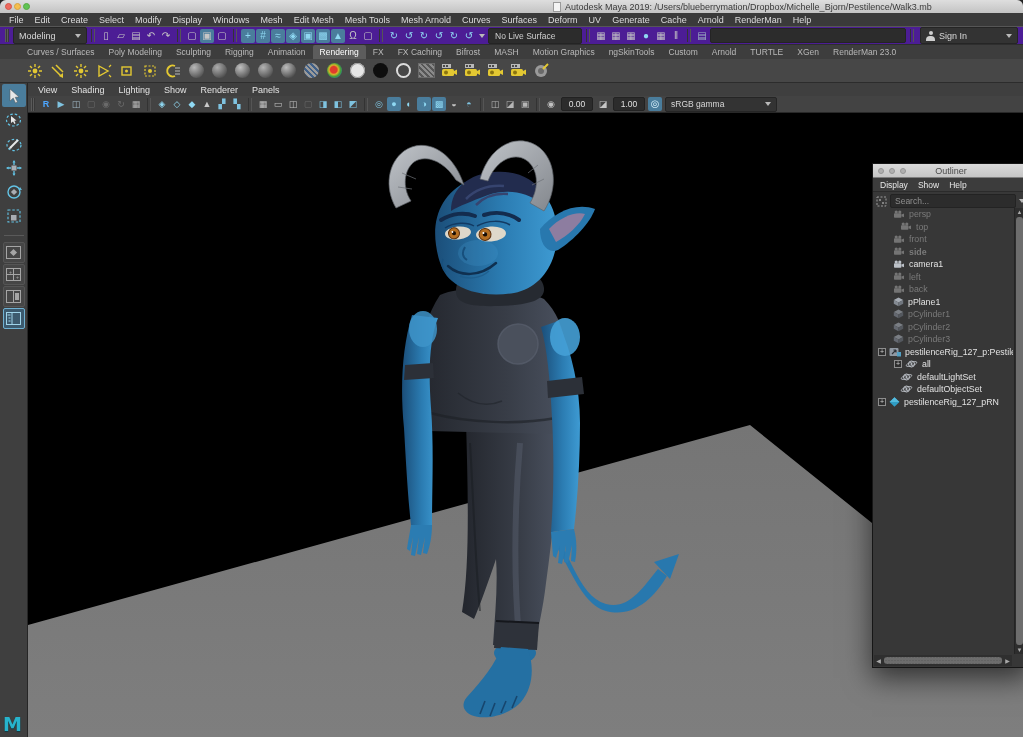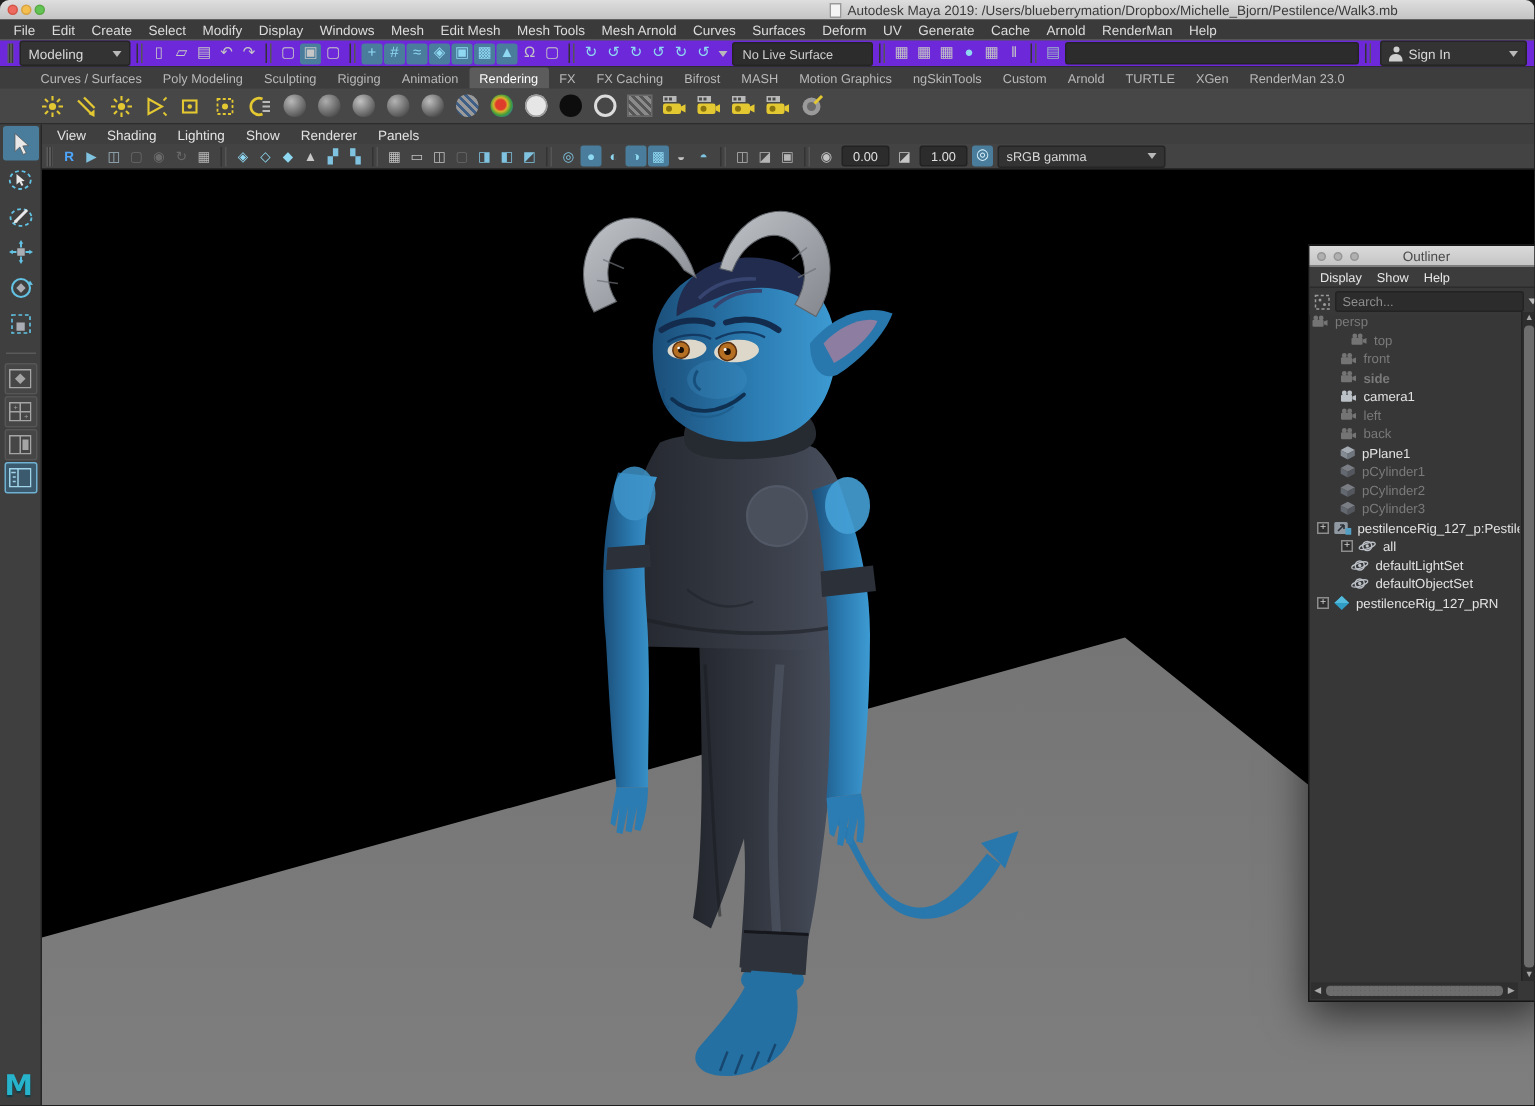--- a/index.html
+++ b/index.html
@@ -14,21 +14,21 @@
   .tl.yellow{left:14px;background:#f5bf4f;border:1px solid #d6a243;box-sizing:border-box;}
   .tl.green{left:23px;background:#61c454;border:1px solid #58a943;box-sizing:border-box;}
   .title-wrap{position:absolute;left:553px;top:0;height:13px;display:flex;align-items:center;gap:4px;}
   .doc-ico{width:8px;height:10px;background:#f4f4f4;border:1px solid #9a9a9a;box-sizing:border-box;}
   .win-title{font-size:9px;color:#3a3a3a;white-space:nowrap;}
   
   .menubar{position:absolute;left:0;top:13px;right:0;height:13px;background:#3a3a3a;
     display:flex;align-items:center;gap:11px;padding-left:9px;}
   .menu-item{font-size:9px;color:#dcdcdc;white-space:nowrap;cursor:default;}
   
-  .statusline{position:absolute;left:0;top:26px;right:0;height:19px;background:#6d28d9;
+  .statusline{position:absolute;left:0;top:26px;right:0;height:19px;background:#4c1d95;
     border-top:1px solid #565656;border-bottom:1px solid #2e2e2e;box-sizing:border-box;
     display:flex;align-items:center;padding:0 5px;gap:1px;}
   .grip{width:4px;height:13px;margin-right:3px;
     background:repeating-linear-gradient(90deg,#5a5a5a 0 1px,#383838 1px 2px);}
   .vsep{width:2px;height:13px;margin:0 3px;border-left:1px solid #333;border-right:1px solid #555;}
   .ticon{min-width:14px;height:14px;line-height:14px;text-align:center;font-size:10px;
     border-radius:2px;color:#c6c6c6;cursor:default;}
   .ticon.active{background:#4a7d9c;color:#d9f2fd;}
   .dropdown{display:flex;align-items:center;gap:5px;background:#333333;border:1px solid #252525;
     border-radius:2px;height:15px;padding:0 5px;font-size:9px;color:#d8d8d8;}
@@ -642,21 +642,21 @@
     <div class="ol-search-row">
       <svg width="11" height="11" viewBox="0 0 11 11">
         <rect x="1" y="1" width="9" height="9" fill="none" stroke="#9a9a9a" stroke-width="1" stroke-dasharray="2 1.5"></rect>
         <circle cx="4" cy="4" r="1" fill="#9a9a9a"></circle>
           <circle cx="7" cy="7" r="1" fill="#9a9a9a"></circle>
       </svg>
       <input class="ol-search" placeholder="Search..." style="">
       <span class="dd-arrow"></span>
     </div>
     <div class="ol-list" id="ol-list">
-        <div class="ol-row dim" style="">
+        <div class="ol-row dim" style="padding-left: 19px;">
           <span style="display: inline-flex;">
             <svg width="12" height="9" viewBox="0 0 12 9">
               <circle cx="3.2" cy="2" r="1.6" fill="#747474"></circle>
               <circle cx="6.8" cy="2" r="1.6" fill="#747474"></circle>
               <rect x="1" y="3.2" width="7.4" height="4.6" rx="0.8" fill="#747474"></rect>
               <polygon points="8.6,4.4 11,3.4 11,7.2 8.6,6.2" fill="#747474"></polygon>
             </svg>
           </span>
           <span class="lbl">persp</span>
         </div>

